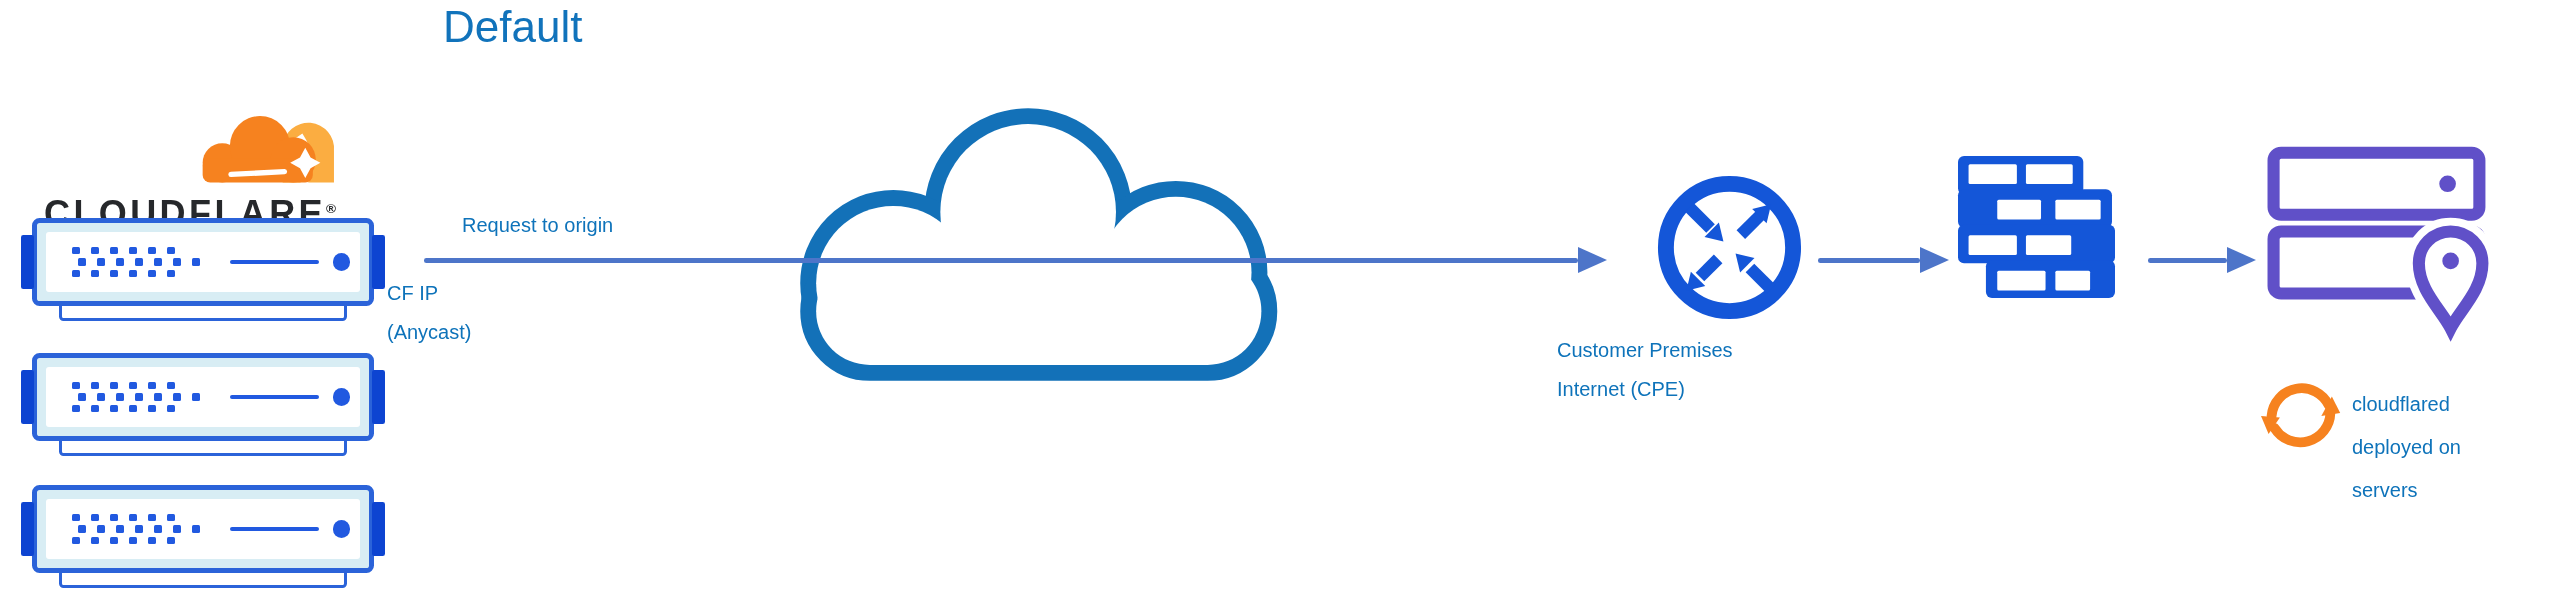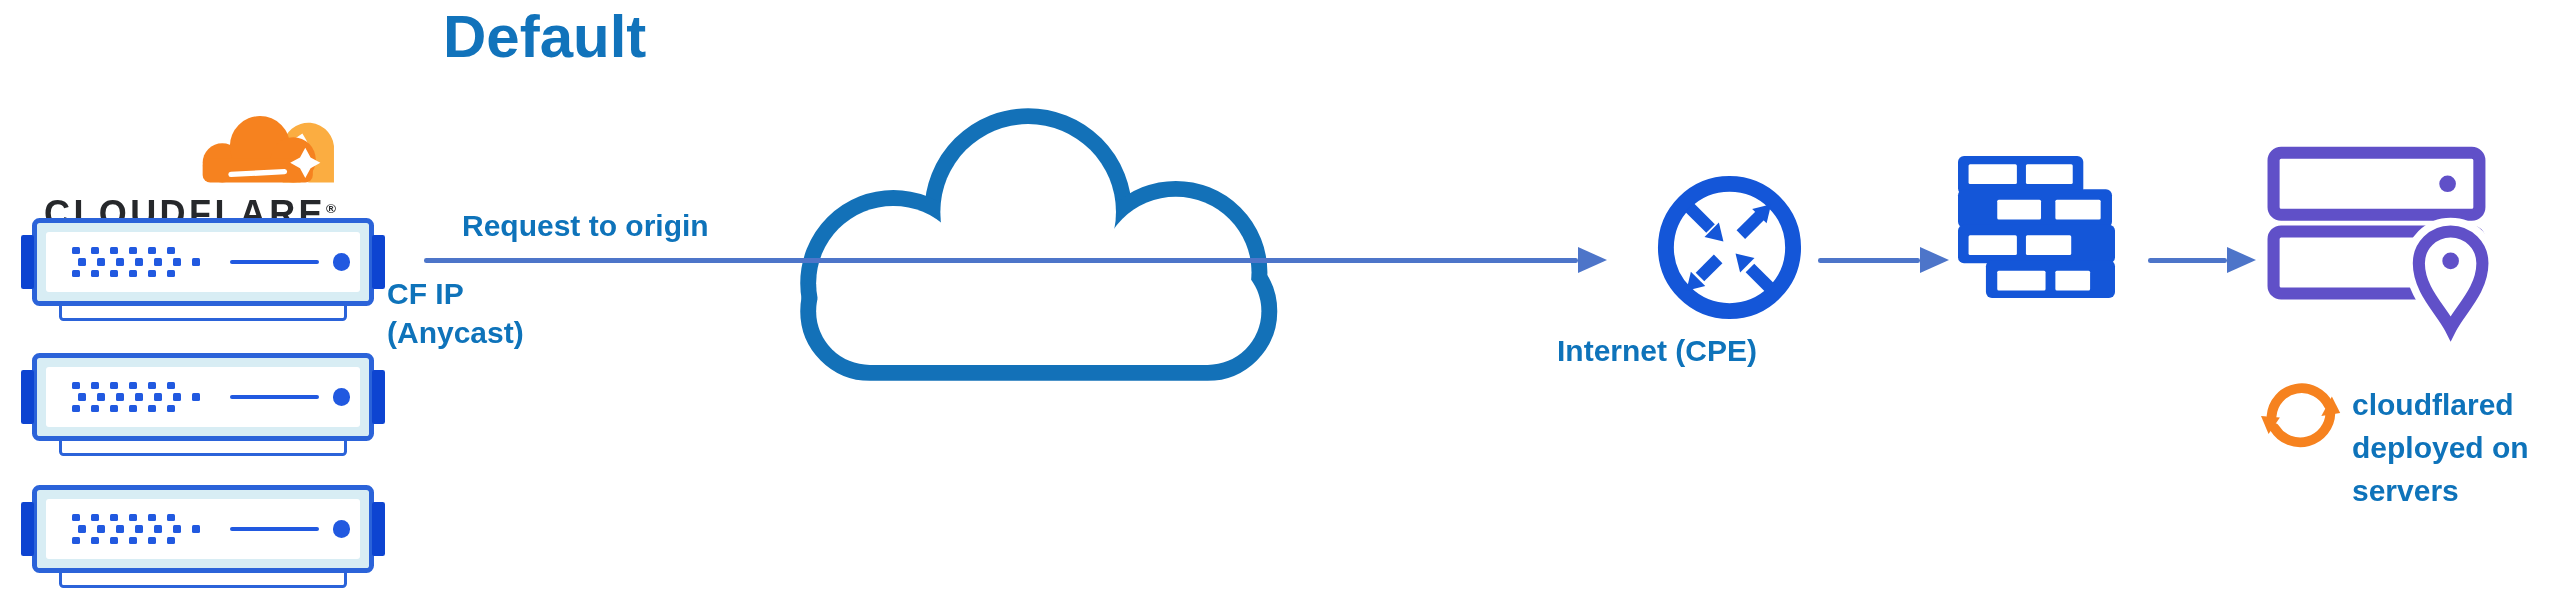--- a/index.html
+++ b/index.html
@@ -1,22 +1,22 @@
 <!DOCTYPE html>
 <html style="--title-blue: #1173bb; --text-blue: #0e73ba; --arrow: #4d75c9; --cloud-stroke: #1371b8; --icon-blue: #1456d8; --server-border: #2b63d9; --server-tab: #0d44d1; --server-fill: #d8edf4; --server-dot: #2159e0; --purple: #6050c8; --orange: #f6821f; --orange-light: #fbad41; --wordmark: #26282b;font-size:12px"><head>
 <meta charset="utf-8">
 <style>
   html,body{margin:0;padding:0;background:#fff;}
   #canvas{position:relative;width:2576px;height:614px;background:#fff;overflow:hidden;
           font-family:"Liberation Sans",sans-serif;}
   .abs{position:absolute;}
 
   
-  .page-title{font-size:60px;font-weight:700;color:var(--title-blue,#1173bb);letter-spacing:0;}
-  .lbl{font-size:30px;font-weight:700;color:var(--text-blue,#0e73ba);line-height:39px;white-space:nowrap;}
+  .page-title{font-size:44px;font-weight:400;color:var(--title-blue,#1173bb);letter-spacing:0;}
+  .lbl{font-size:20px;font-weight:400;color:var(--text-blue,#0e73ba);line-height:39px;white-space:nowrap;}
   .lbl .ln{display:block;}
   .center{text-align:center;}
   .note{line-height:43px;}
 
   
   .wordmark{font-size:36px;font-weight:800;letter-spacing:3.4px;color:var(--wordmark,#26282b);white-space:nowrap;}
   .wordmark sup{font-size:13.6px;font-weight:700;vertical-align:super;}
 
   
   .line{position:absolute;height:5.3px;background:var(--arrow,#4d75c9);border-radius:2.3px;}
@@ -214,20 +214,21 @@
       <polygon points="97,97 91,72 72,91" stroke="none"></polygon>
       <line x1="120" y1="88" x2="146" y2="62"></line>
       <polygon points="160,48 154,73 135,54" stroke="none"></polygon>
       <line x1="90" y1="120" x2="66" y2="144"></line>
       <polygon points="48,162 73,156 54,137" stroke="none"></polygon>
       <line x1="160" y1="160" x2="132" y2="132"></line>
       <polygon points="113,113 138,119 119,138" stroke="none"></polygon>
     </g>
   </svg>
   <div class="abs lbl" style="left:1557px;top:331px;">
+    <span class="ln">Customer Premises</span>
     <span class="ln">Internet (CPE)</span>
   </div>
 
   <div class="line" style="left:1818px;top:258px;width:102px;"></div>
   <div class="arrow-head" style="left:1920px;top:247px;"></div>
 
   <svg class="abs" style="left:1958px;top:156px;" width="157" height="142" viewBox="0 0 208 188">
     <g fill="var(--icon-blue,#1456d8)">
       <rect x="0" y="0" width="166" height="51" rx="8"></rect>
       <rect x="0" y="44" width="204" height="51" rx="8"></rect>

